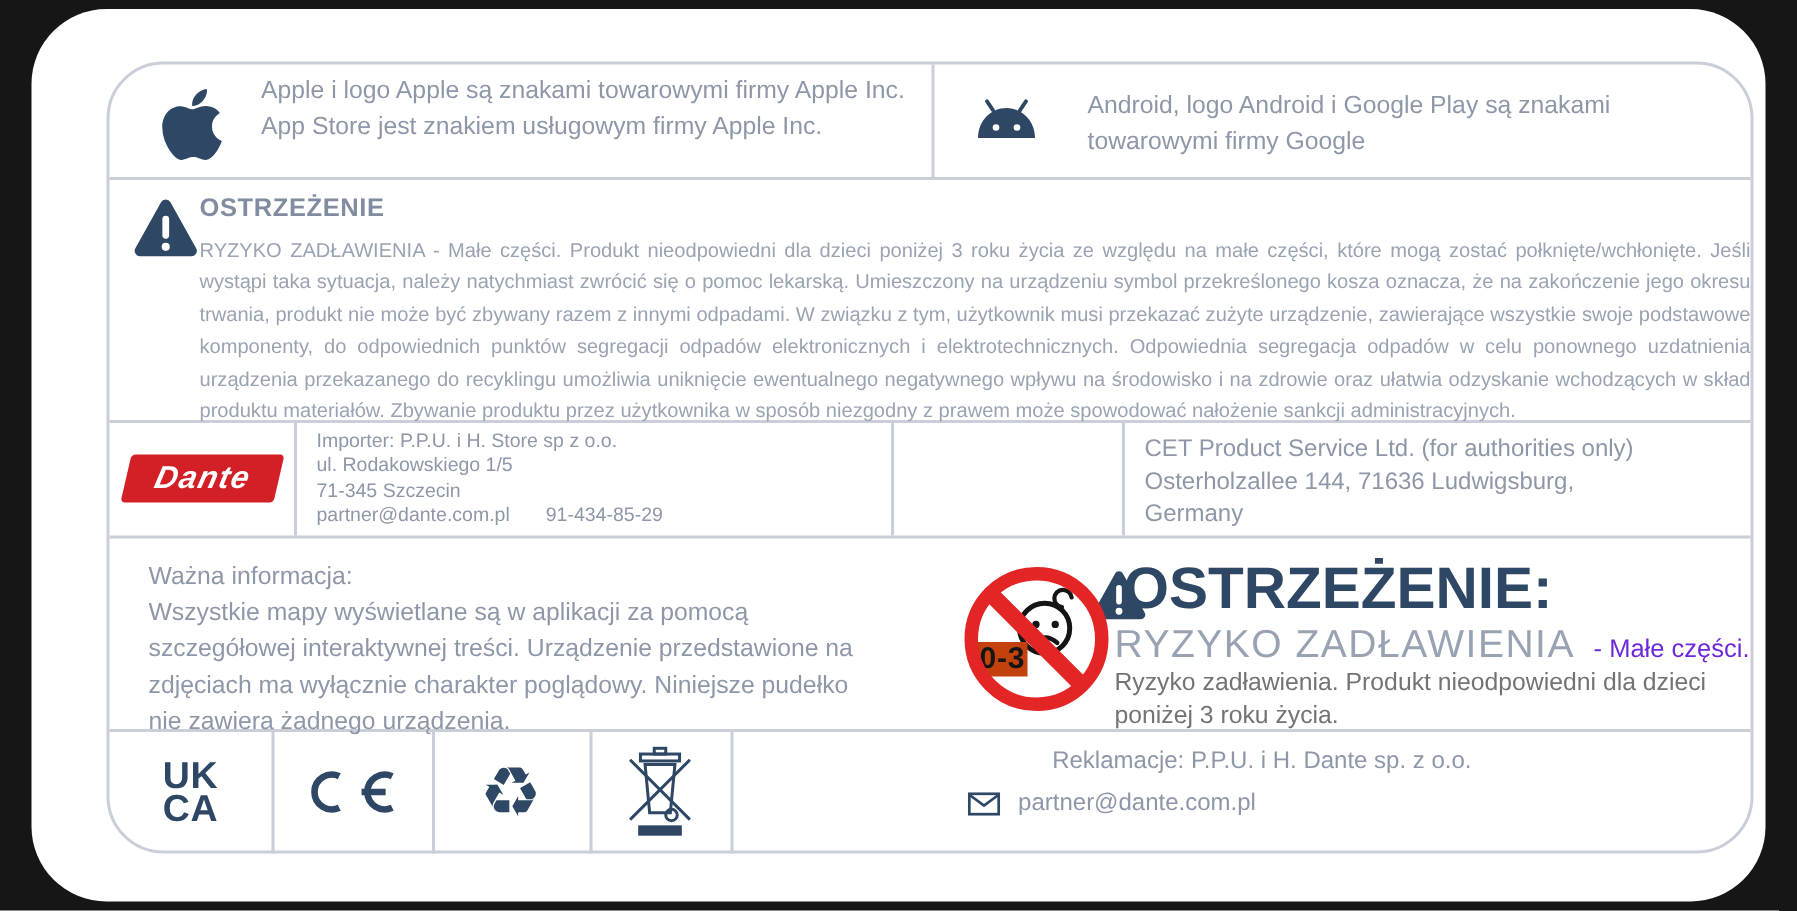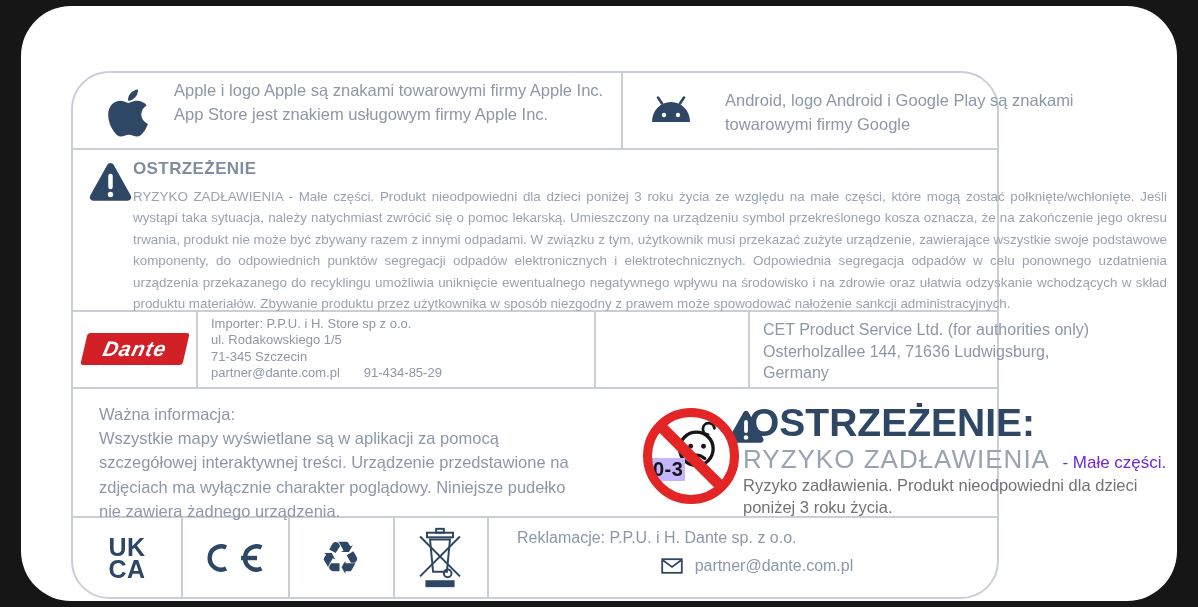--- a/index.html
+++ b/index.html
@@ -6,22 +6,22 @@
   body{
     width:1198px;height:607px;background:#161616;
     font-family:"Liberation Sans", sans-serif;
     position:relative;overflow:hidden;
   }
   .card{
     position:absolute;left:21px;top:6px;width:1156px;height:595px;
     background:#ffffff;border-radius:50px;
   }
   .frame{
-    position:absolute;left:50px;top:35px;width:928px;height:528px;
-    border:2px solid #c9ced8;border-radius:38px;box-sizing:border-box;margin-top:30px;
+    position:absolute;left:50px;top:35px;width:1098px;height:528px;
+    border:2px solid #c9ced8;border-radius:38px;box-sizing:border-box;
   }
   .hdiv{position:absolute;left:0;right:0;height:2px;background:#c9ced8;}
   .vdiv{position:absolute;width:2px;background:#c9ced8;}
   .navy{color:#2e4765;fill:#2e4765;}
   .abs{position:absolute;}
 
   
   .apple-icon{left:33px;top:13px;width:44px;height:54px;}
   .tm-text{font-size:16.5px;line-height:23.5px;color:#8e97a8;}
   .apple-text{left:101px;top:6px;width:448px;}
@@ -43,37 +43,37 @@
     font-size:25px;font-weight:bold;color:#8a94a6;letter-spacing:.5px;}
   .cet{left:690px;top:246px;width:430px;font-size:16px;line-height:21.5px;color:#8e97a8;}
 
   
   .info{left:26px;top:329px;width:480px;font-size:16.5px;line-height:24.2px;color:#8e97a8;}
   .sign{left:570px;top:335px;width:96px;height:96px;}
   .sign-clip{position:absolute;inset:1px;border-radius:50%;overflow:hidden;}
   .sign-ring{position:absolute;inset:0;border:9px solid #e32526;border-radius:50%;z-index:4;}
   .sign-bar{position:absolute;left:-6px;top:43px;width:108px;height:11px;background:#e32526;transform:rotate(45deg);z-index:2;}
   .sign-baby{position:absolute;left:30px;top:10px;width:52px;height:54px;z-index:1;}
-  .sign-age{position:absolute;left:8px;top:50px;z-index:3;font-size:20px;font-weight:800;color:#151515;background:#c4b5fd;padding:0 2px;letter-spacing:.5px;}
+  .sign-age{position:absolute;left:8px;top:50px;z-index:3;font-size:20px;font-weight:800;color:#151515;background:#c2410c;padding:0 2px;letter-spacing:.5px;}
   .tri-big{left:654px;top:336px;width:38px;height:35px;}
   .choke-title{left:676px;top:328px;font-size:39px;font-weight:bold;color:#2e4765;}
   .risk-line{left:670px;top:371px;white-space:nowrap;}
   .risk-big{font-size:26px;color:#99a2b3;letter-spacing:1px;}
   .risk-small{font-size:17px;color:#6d28d9;margin-left:8px;}
   .choke-body{left:670px;top:402px;width:410px;font-size:16.5px;line-height:21.5px;color:#737373;}
 
   
   .cell-center{display:flex;align-items:center;justify-content:center;position:absolute;top:443px;height:83px;}
   .ukca-cell{left:0;width:108px;}
   .ukca{font-size:25px;font-weight:bold;line-height:22px;color:#2e4765;text-align:center;letter-spacing:.5px;}
   .ce-cell{left:108px;width:107px;}
   .rec-cell{left:215px;width:105px;}
   .recycle-glyph{font-family:"DejaVu Sans", sans-serif;font-size:46px;color:#2e4765;line-height:1;}
   .weee-cell{left:320px;width:94px;}
-  .rekl{left:444px;top:456px;width:480px;text-align:left;color:#8e97a8;font-size:16px;}
+  .rekl{left:428px;top:456px;width:480px;text-align:right;color:#8e97a8;font-size:16px;}
   .rekl-line2{margin-top:10px;display:flex;align-items:center;justify-content:center;gap:12px;}
   .sr{position:absolute;width:1px;height:1px;overflow:hidden;opacity:0;}
 </style>
 </head>
 <body>
 
 <div class="card">
   <div class="frame">
 
     <div class="hdiv" style="top:75px;"></div>

